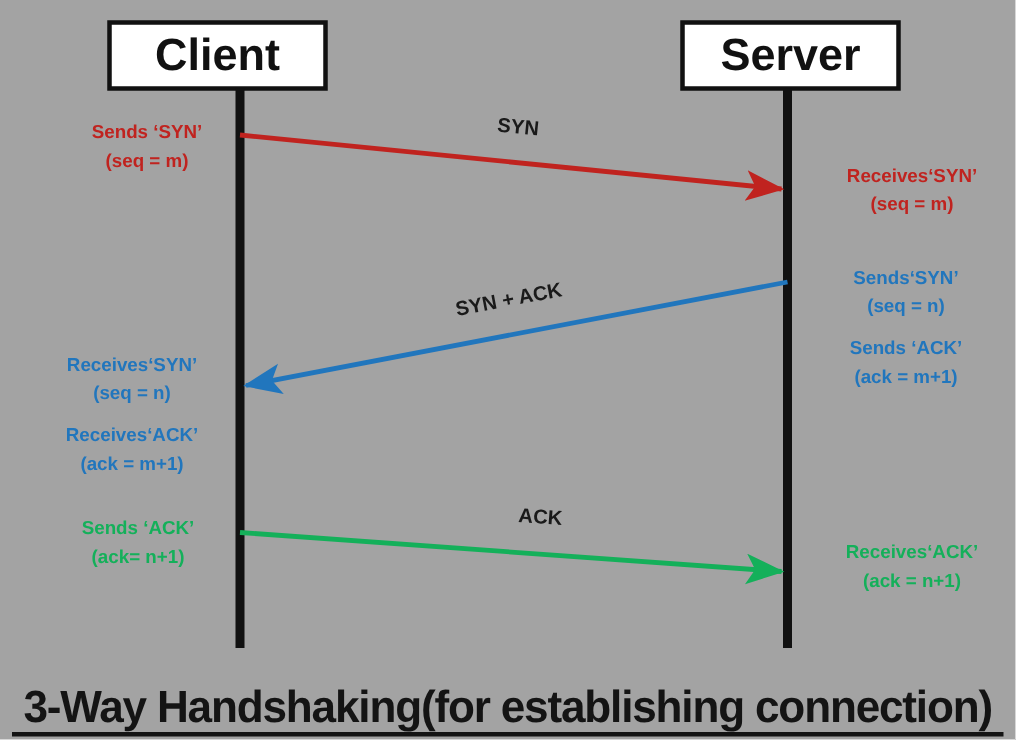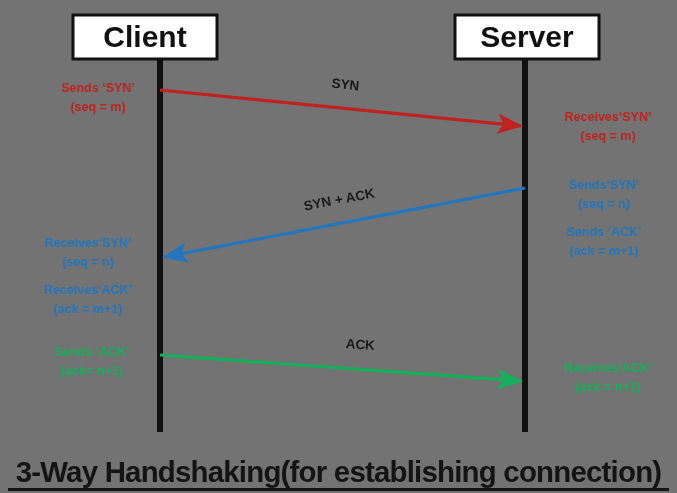--- a/index.html
+++ b/index.html
@@ -4,21 +4,21 @@
 <style>
   html, body {
     margin: 0;
     padding: 0;
     background: #ffffff;
   }
   #stage {
     position: relative;
     width: 677px;
     height: 493px;
-    background: #737373;
+    background: #a3a3a3;
     overflow: hidden;
     font-family: "Liberation Sans", sans-serif;
   }
   #diagram-svg {
     position: absolute;
     left: 0;
     top: 0;
     width: 677px;
     height: 493px;
   }

